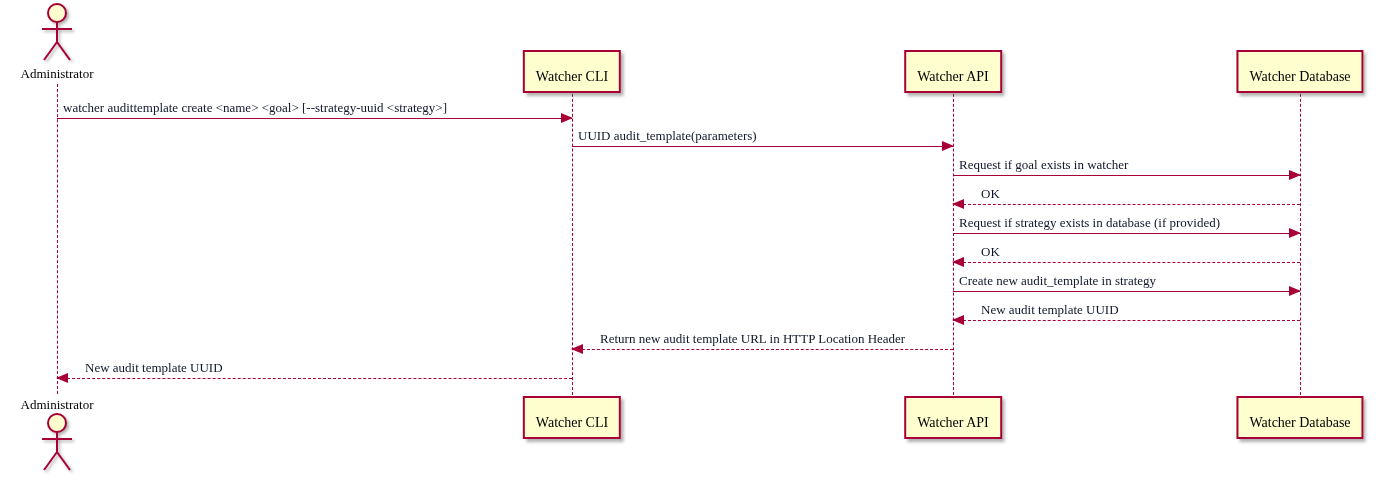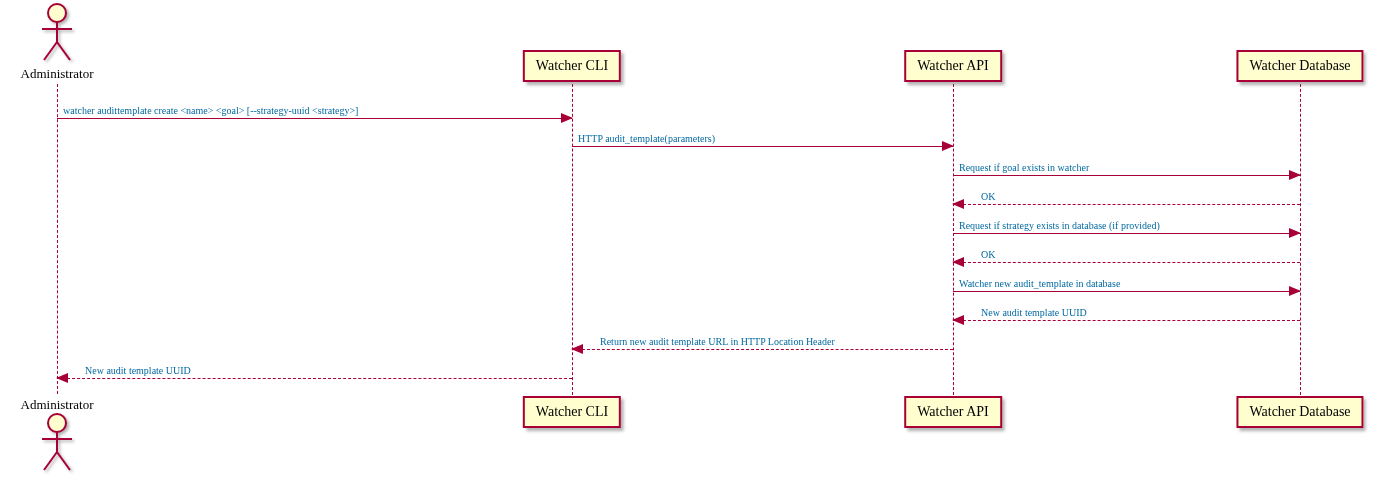--- a/index.html
+++ b/index.html
@@ -21,21 +21,21 @@
     z-index: 0;
   }
 
   
   .participant {
     position: absolute;
     transform: translateX(-50%);
     background: #FEFECE;
     border: 2px solid #A80036;
     box-shadow: 3px 3px 3px rgba(80,80,80,0.45);
-    padding: 5px 11px 6px 11px;
+    padding: 16px 11px 6px 11px;
     font-size: 14px;
     line-height: 17px;
     white-space: nowrap;
     z-index: 2;
   }
 
   
   .actor {
     position: absolute;
     transform: translateX(-50%);
@@ -51,23 +51,23 @@
     z-index: 2;
   }
 
   
   .message { position: absolute; height: 0; z-index: 1; }
   .msg-line { width: 100%; height: 0; border-top: 1px solid #A80036; }
   .message.dashed .msg-line { border-top-style: dashed; }
   .msg-label {
     position: absolute;
     bottom: 2px;
-    font-size: 10px;
+    font-size: 13px;
     white-space: nowrap;
-    color: #0369a1;
+    color: #0f172a;
   }
   .message.right .msg-label { left: 6px; }
   .message.left  .msg-label { left: 28px; }
   .arrowhead {
     position: absolute;
     width: 0; height: 0;
     top: -5px;
     border-top: 5px solid transparent;
     border-bottom: 5px solid transparent;
   }
@@ -99,21 +99,21 @@
   <div class="participant" style="left:953px; top:50px;">Watcher API</div>
   <div class="participant" style="left:1300px; top:50px;">Watcher Database</div>
 
   <div class="message solid right" style="left:57px; top:118px; width:515px;">
     <div class="msg-label">watcher audittemplate create &lt;name&gt; &lt;goal&gt; [--strategy-uuid &lt;strategy&gt;]</div>
     <div class="msg-line"></div>
     <div class="arrowhead"></div>
   </div>
 
   <div class="message solid right" style="left:572px; top:146px; width:381px;">
-    <div class="msg-label">HTTP audit_template(parameters)</div>
+    <div class="msg-label">UUID audit_template(parameters)</div>
     <div class="msg-line"></div>
     <div class="arrowhead"></div>
   </div>
 
   <div class="message solid right" style="left:953px; top:175px; width:347px;">
     <div class="msg-label">Request if goal exists in watcher</div>
     <div class="msg-line"></div>
     <div class="arrowhead"></div>
   </div>
 
@@ -129,21 +129,21 @@
     <div class="arrowhead"></div>
   </div>
 
   <div class="message dashed left" style="left:953px; top:262px; width:347px;">
     <div class="msg-label">OK</div>
     <div class="msg-line"></div>
     <div class="arrowhead"></div>
   </div>
 
   <div class="message solid right" style="left:953px; top:291px; width:347px;">
-    <div class="msg-label">Watcher new audit_template in database</div>
+    <div class="msg-label">Create new audit_template in strategy</div>
     <div class="msg-line"></div>
     <div class="arrowhead"></div>
   </div>
 
   <div class="message dashed left" style="left:953px; top:320px; width:347px;">
     <div class="msg-label">New audit template UUID</div>
     <div class="msg-line"></div>
     <div class="arrowhead"></div>
   </div>
 

